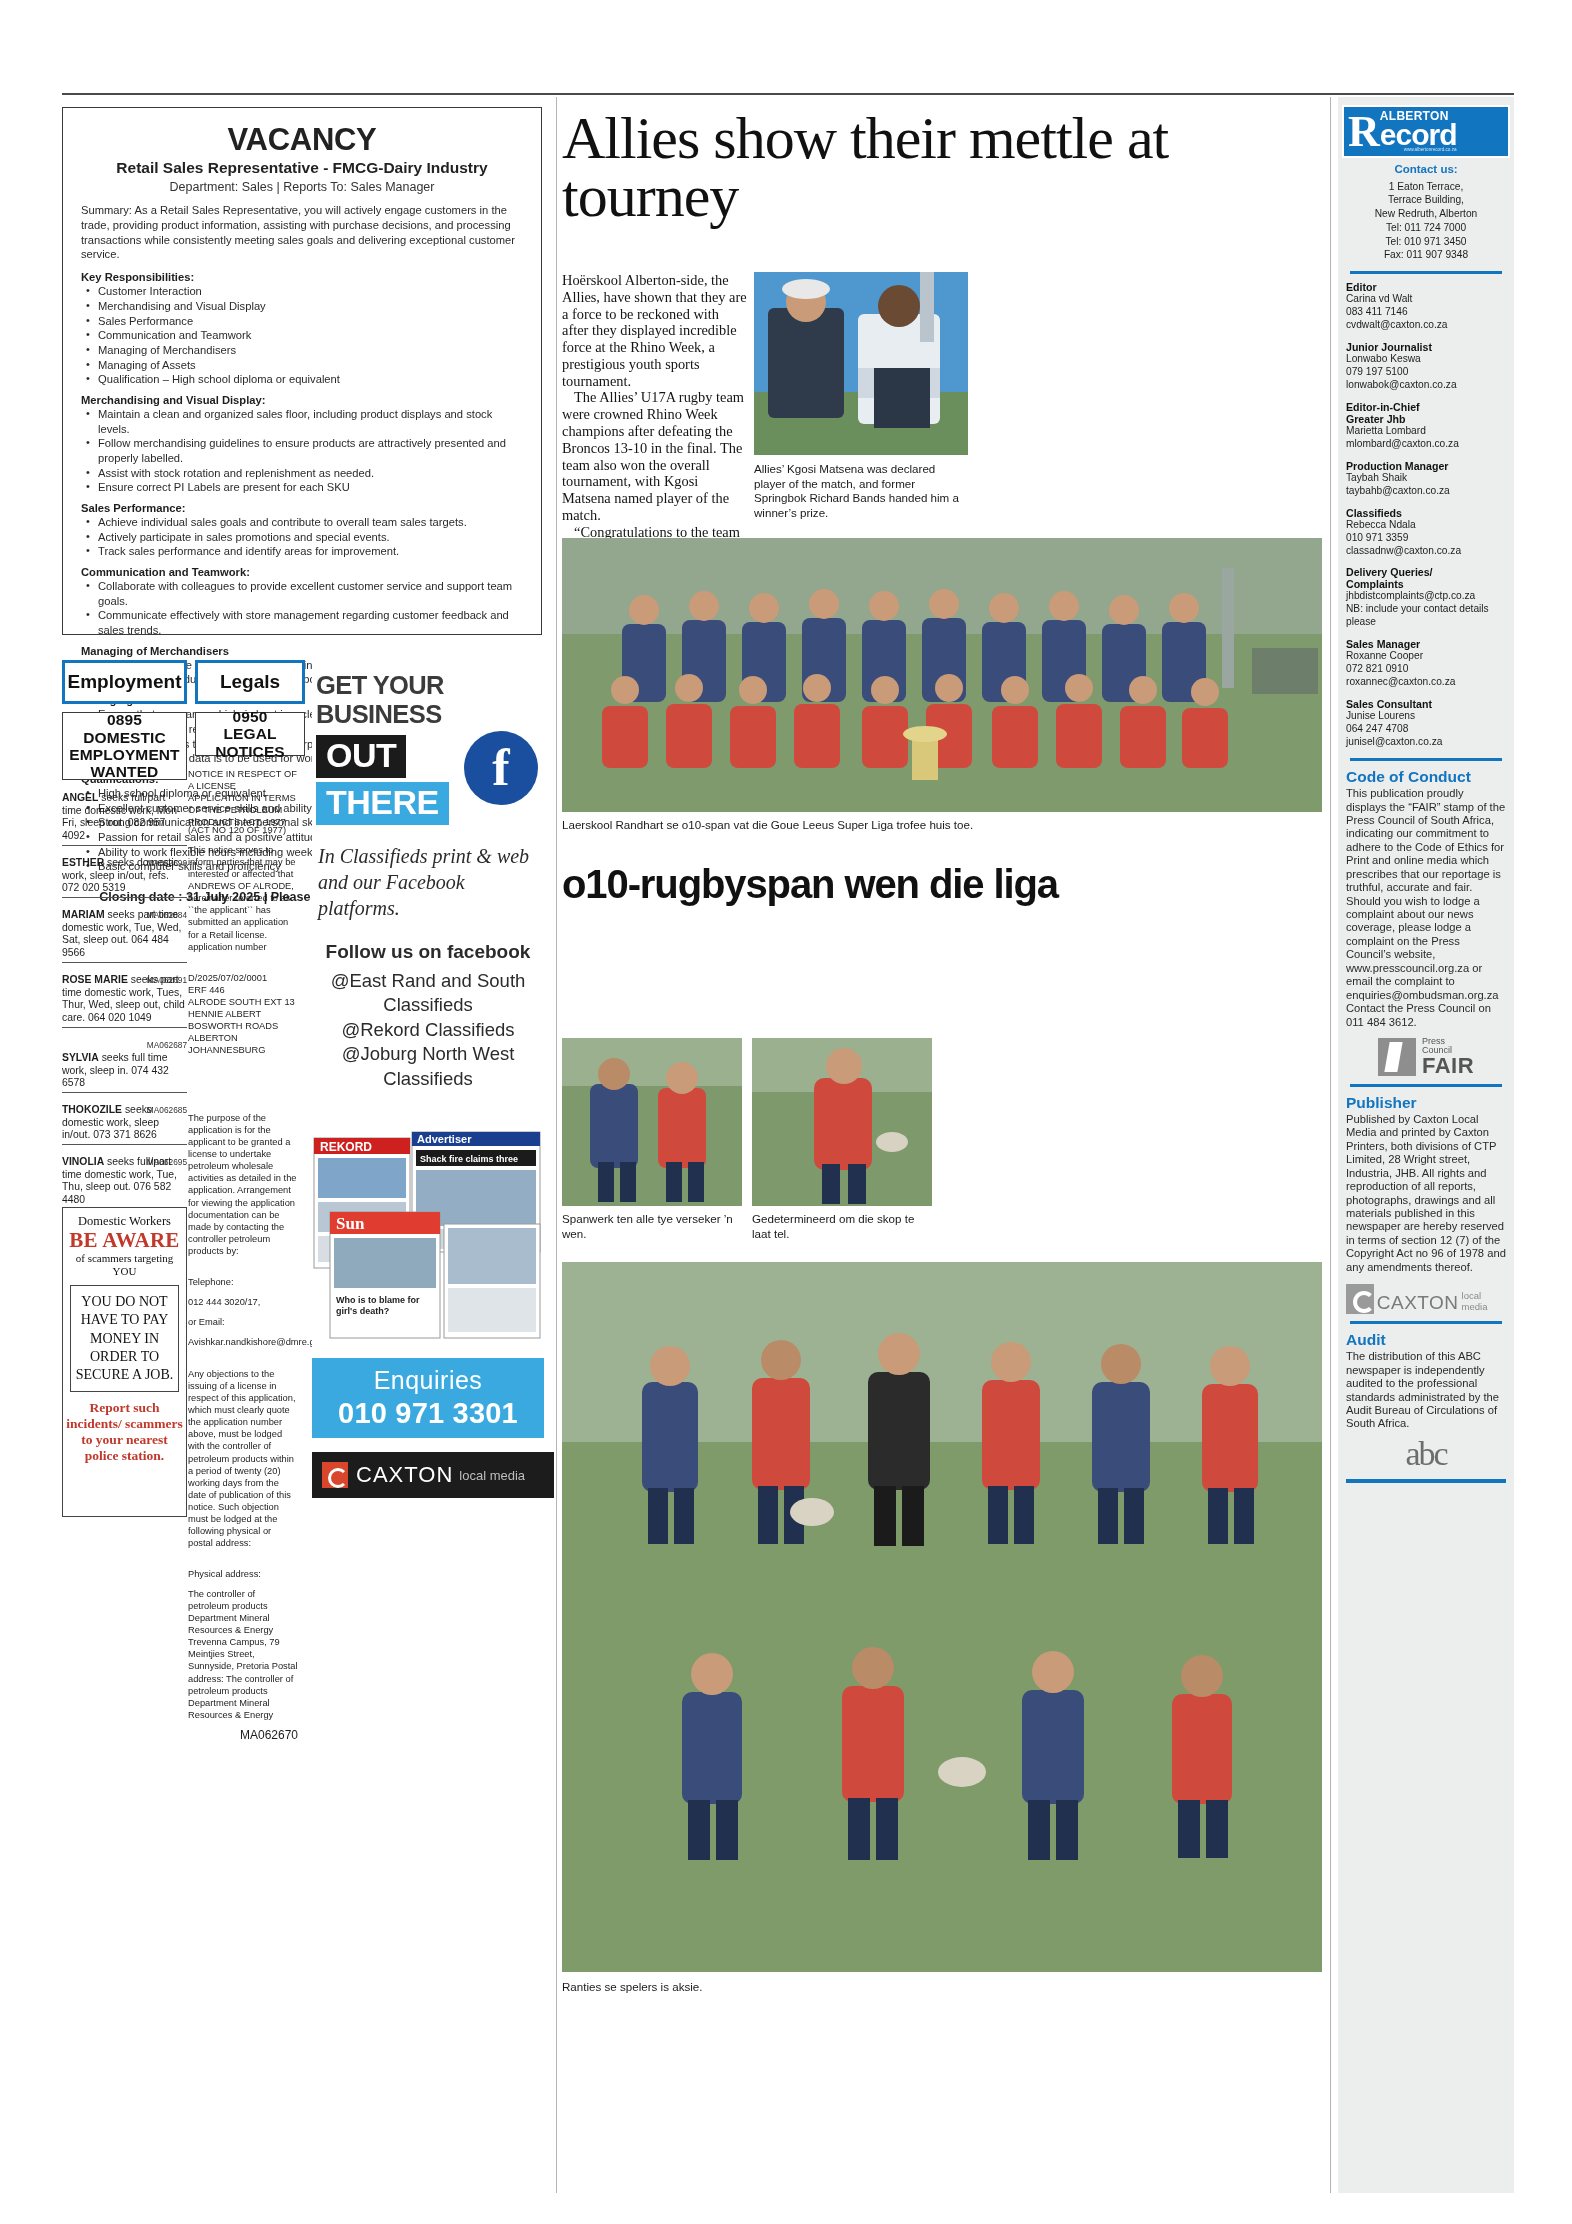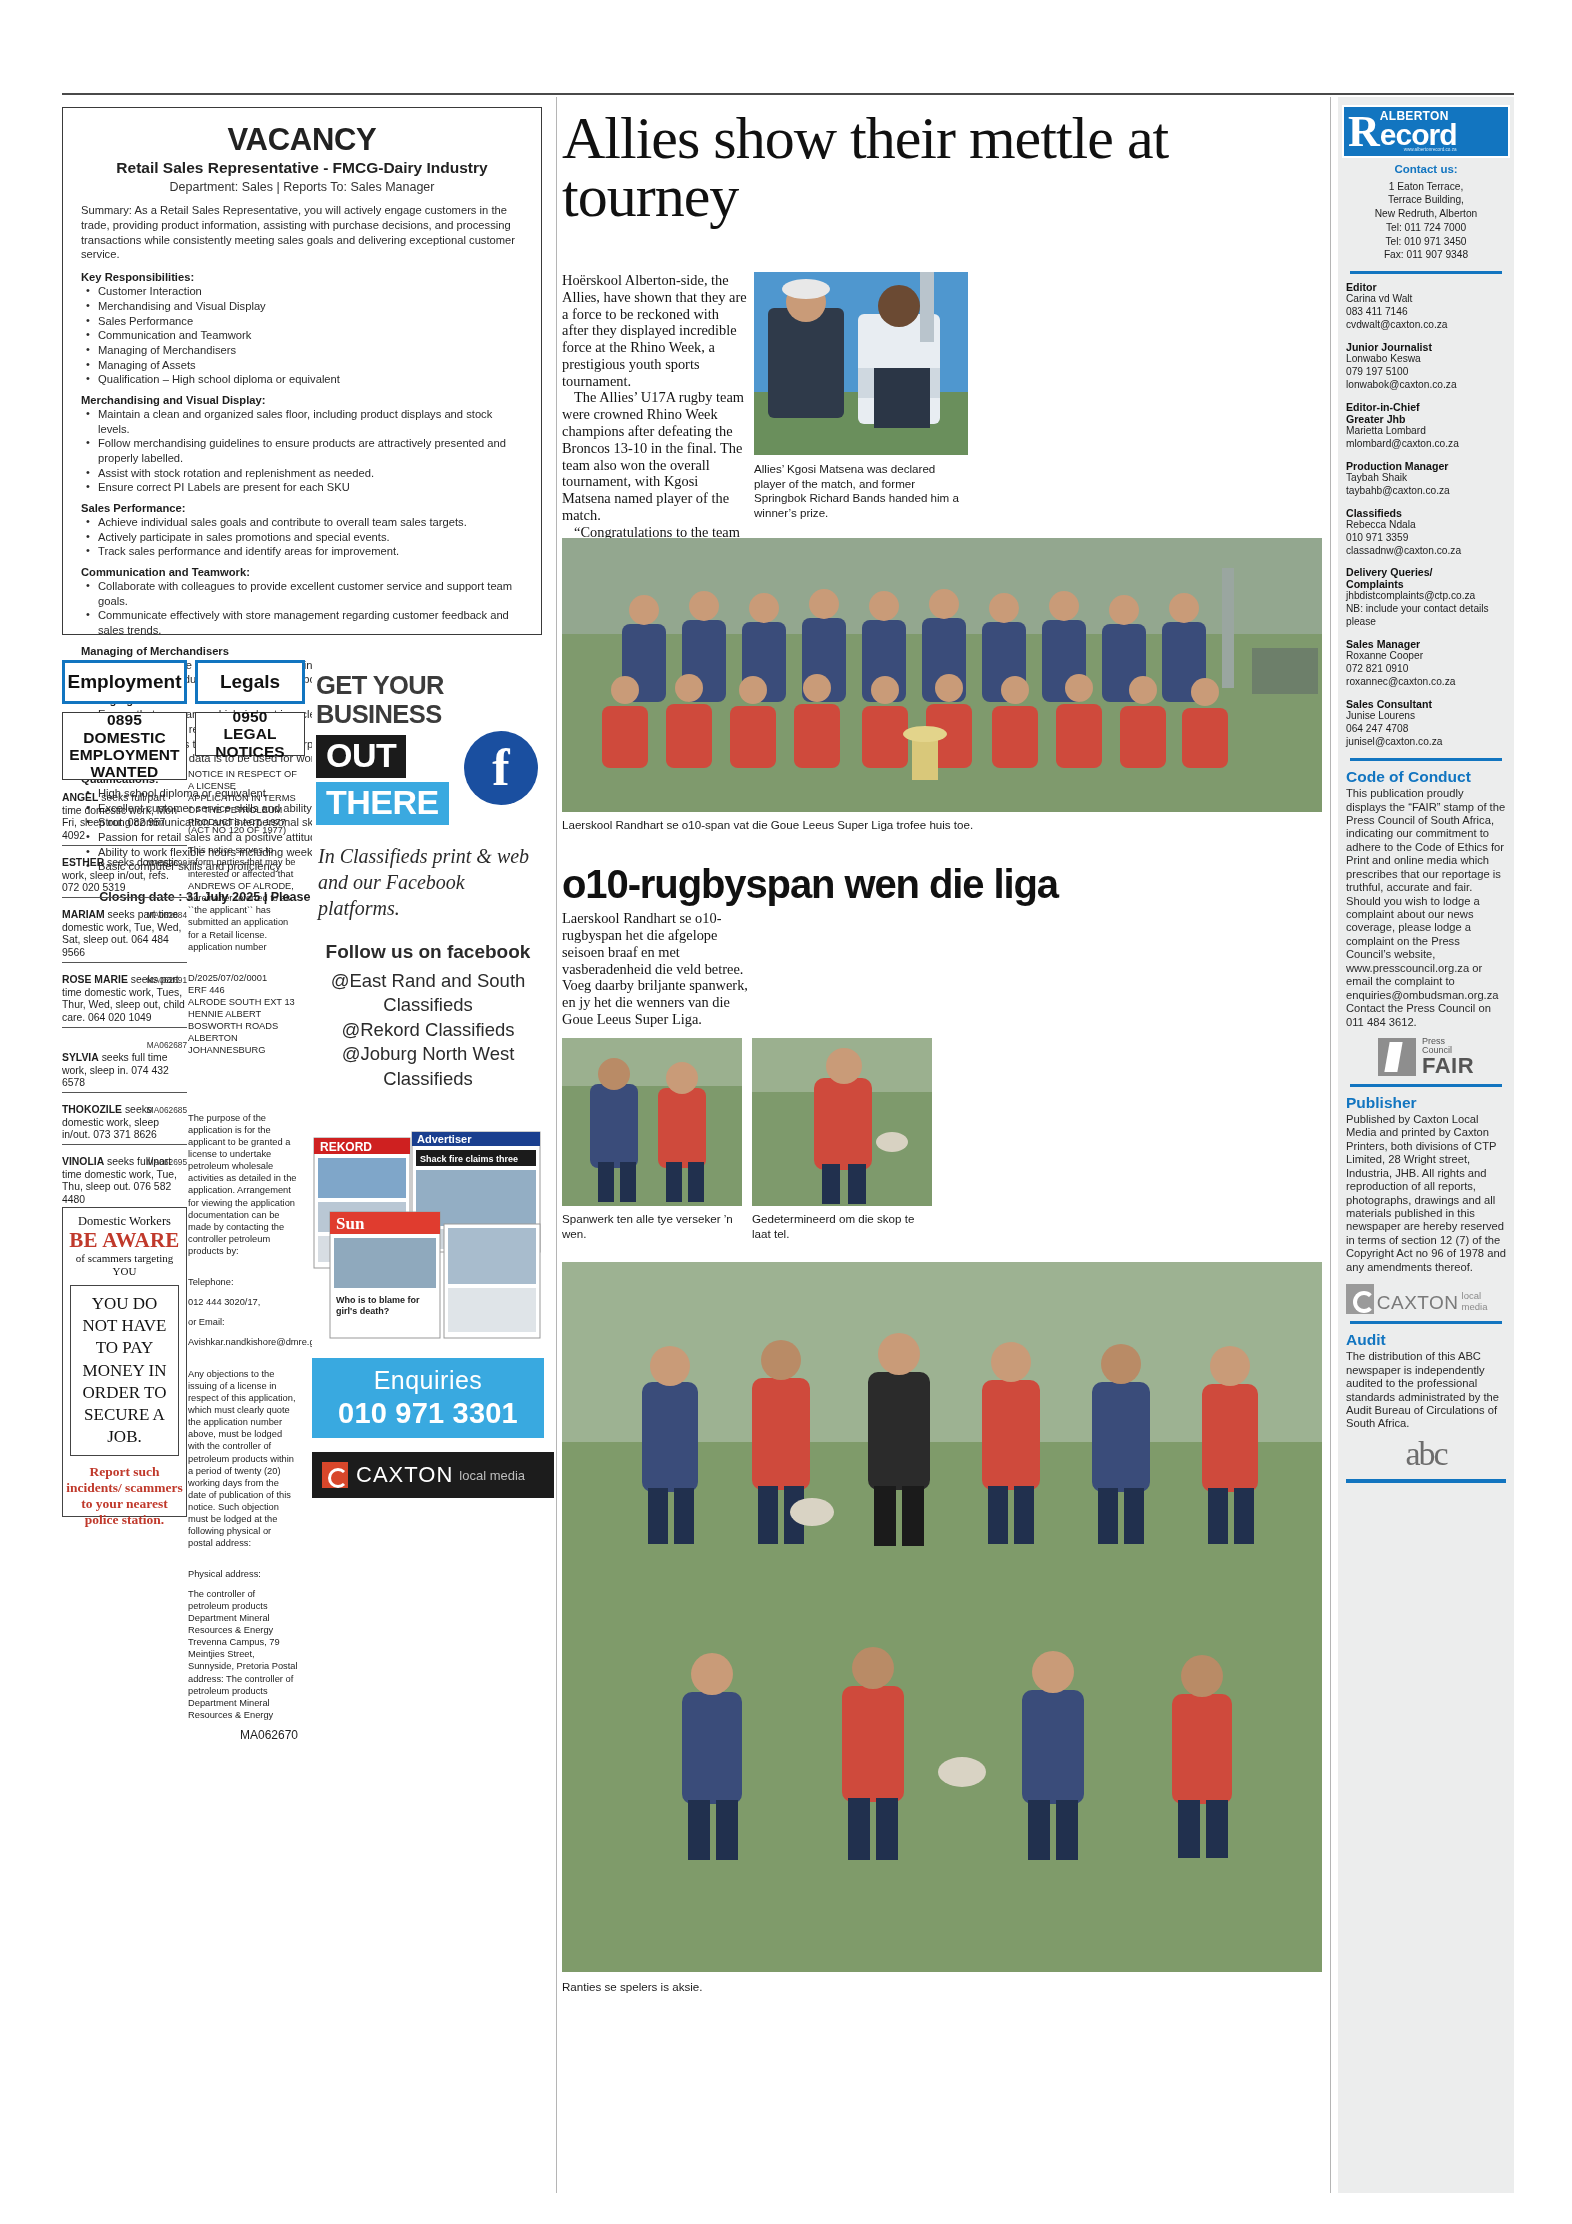--- a/index.html
+++ b/index.html
@@ -53,21 +53,21 @@
   .cl-code{display:block;text-align:right;font-size:8.3px;color:#333;border-top:1px solid #555;margin-top:2px;padding-top:12px;}
 
   
   .legal{position:absolute;left:188px;width:110px;font-size:9.3px;line-height:1.3;color:#1d1d1d;}
 
   
   .aware{position:absolute;left:62px;top:1207px;width:125px;height:310px;border:1.2px solid #444;box-sizing:border-box;background:#fff;text-align:center;padding-top:6px;}
   .aware .t1{font-family:"Liberation Serif",serif;font-size:12.5px;color:#111;}
   .aware .t2{font-family:"Liberation Serif",serif;font-weight:bold;font-size:21px;color:#c0392b;letter-spacing:.3px;line-height:1;margin:1px 0 1px;}
   .aware .t3{font-family:"Liberation Serif",serif;font-size:11px;color:#111;line-height:1.15;}
-  .aware .inner{margin:8px 7px 0;border:1.2px solid #444;padding:7px 2px;font-family:"Liberation Serif",serif;font-size:17px;line-height:1.3;color:#111;}
+  .aware .inner{margin:8px 7px 0;border:1.2px solid #444;padding:7px 2px;font-family:"Liberation Serif",serif;font-size:14px;line-height:1.3;color:#111;}
   .aware .t4{font-family:"Liberation Serif",serif;font-weight:bold;font-size:13.5px;color:#c0392b;line-height:1.18;margin-top:8px;}
 
   
   .promo{position:absolute;left:312px;top:655px;width:232px;height:880px;background:#fff;overflow:hidden;}
   .promo-h{font-weight:bold;font-size:25.5px;color:#3b3b3b;letter-spacing:-.6px;margin:16px 0 0 4px;font-stretch:condensed;}
   .promo-out{position:relative;margin:6px 0 0 4px;}
   .ob{display:inline-block;background:#1b1b1b;color:#fff;font-weight:bold;font-size:34px;padding:1px 10px 3px;letter-spacing:-.5px;}
   .promo-there{display:inline-block;background:#3aa9e0;color:#fff;font-weight:bold;font-size:34px;padding:1px 10px 3px;letter-spacing:-.5px;margin-top:4px;}
   .fb-circ{position:absolute;right:6px;top:-4px;width:74px;height:74px;border-radius:50%;background:#1a4fa0;color:#fff;
            display:flex;align-items:center;justify-content:center;font-family:"Liberation Serif",serif;font-weight:bold;font-size:52px;line-height:1;}
@@ -388,23 +388,20 @@
       </g>
       <rect x="350" y="196" width="26" height="46" fill="#d9c87a"></rect>
       <ellipse cx="363" cy="196" rx="22" ry="8" fill="#e3d48b"></ellipse>
       <rect x="660" y="30" width="12" height="120" fill="#9aa6a0"></rect>
       <rect x="690" y="110" width="66" height="46" fill="#6d7f6a"></rect>
     </svg>
   </div>
   <div class="cap" style="left:562px;top:818px;width:760px;">Laerskool Randhart se o10-span vat die Goue Leeus Super Liga trofee huis toe.</div>
 
   <div class="subhead">o10-rugbyspan wen die liga</div>
-  <div class="art2" id="art2">
-      <p style="margin: 0px;">Laerskool Randhart se o10-rugbyspan het die afgelope seisoen braaf en met vasberadenheid die veld betree. Voeg daarby briljante spanwerk, en jy het die wenners van die Goue Leeus Super Liga.</p>
-    </div>
 
   <div class="ph" style="left:562px;top:1038px;width:180px;height:168px;">
     <svg width="180" height="168" viewBox="0 0 180 168">
       <rect width="180" height="168" fill="#7e9a6c"></rect>
       <rect y="0" width="180" height="48" fill="#9bb08f"></rect>
       <rect x="28" y="46" width="48" height="84" rx="8" fill="#3a4c7a"></rect>
       <circle cx="52" cy="36" r="16" fill="#b98b66"></circle>
       <rect x="96" y="50" width="48" height="80" rx="8" fill="#cf4a3c"></rect>
       <circle cx="120" cy="40" r="16" fill="#c99b78"></circle>
       <rect x="36" y="124" width="16" height="40" fill="#21304e"></rect>

